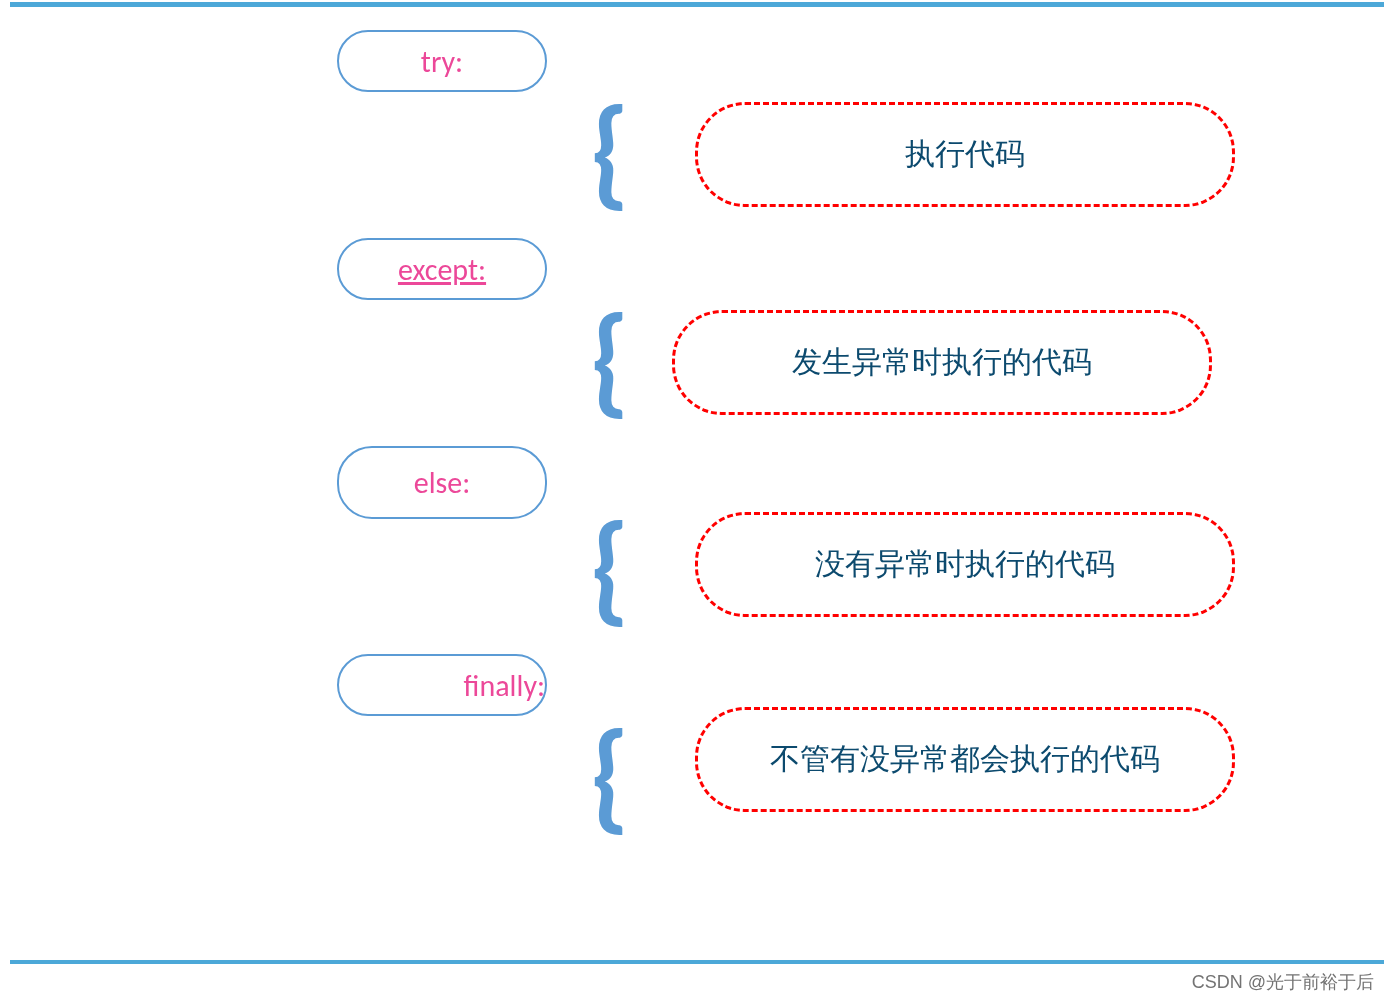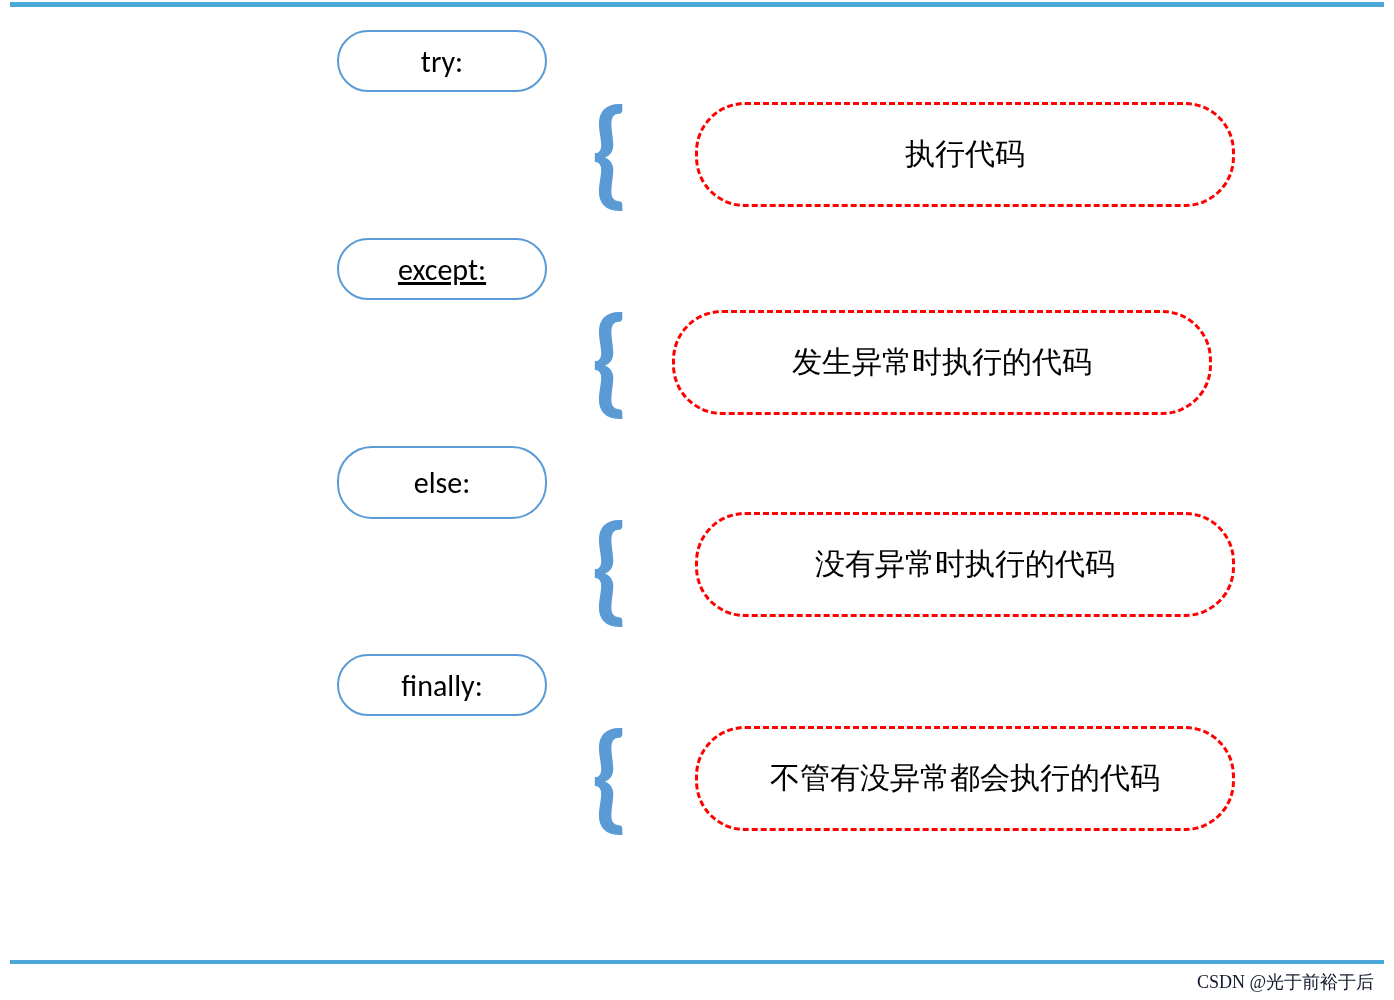--- a/index.html
+++ b/index.html
@@ -23,73 +23,73 @@
       bottom: 36px;
       left: 10px;
       right: 10px;
       height: 4px;
       background: #4ca8d8;
     }
     .watermark {
       position: absolute;
       bottom: 6px;
       right: 20px;
-      color: #0f172a;
+      color: #737373;
       font-size: 18px;
-      font-family: Liberation Serif, serif;
+      font-family: Liberation Sans, sans-serif;
       margin-top: 20px;
     }
     .content {
       position: absolute;
       top: 20px;
       left: 0;
       width: 100%;
     }
     .keyword-box {
       position: absolute;
       border: 2px solid #5b9bd5;
       border-radius: 35px;
       background: #fff;
       font-size: 30px;
-      color: #000000;
+      color: #ec4899;
       display: flex;
       align-items: center;
       justify-content: center;
       font-family: "Calibri", sans-serif;
     }
     .desc-box {
       position: absolute;
       border: 3px dashed #ff0000;
       border-radius: 50px;
       background: #fff;
       font-size: 30px;
-      color: #000000;
+      color: #0c4a6e;
       display: flex;
       align-items: center;
       justify-content: center;
       font-family: "Microsoft YaHei", "SimSun", sans-serif;
     }
     .brace {
       position: absolute;
       color: #5b9bd5;
       font-size: 115px;
       font-weight: bold;
       font-family: "Calibri", Arial, sans-serif;
       line-height: 1;
       transform: scaleY(1.05);
     }
     
     .kw1 { left: 337px; top: 10px; width: 210px; height: 62px; }
     .kw2 { left: 337px; top: 218px; width: 210px; height: 62px; text-decoration: underline; }
     .kw3 { left: 337px; top: 426px; width: 210px; height: 73px; }
-    .kw4 { left: 337px; top: 634px; width: 210px; height: 62px; }
+    .kw4 { left: 337px; top: 634px; width: 210px; height: 62px; justify-content: flex-end; }
     .d1 { left: 695px; top: 82px;  width: 540px; height: 105px; }
     .d2 { left: 672px; top: 290px; width: 540px; height: 105px; }
     .d3 { left: 695px; top: 492px; width: 540px; height: 105px; }
-    .d4 { left: 695px; top: 706px; width: 540px; height: 105px; align-items: center; }
+    .d4 { left: 695px; top: 687px; width: 540px; height: 105px; align-items: center; }
     .b1 { left: 590px; top: 75px; }
     .b2 { left: 590px; top: 283px; }
     .b3 { left: 590px; top: 491px; }
     .b4 { left: 590px; top: 699px; }
   </style>
 </head>
 <body>
 
 <div class="hr-top"></div>
 

